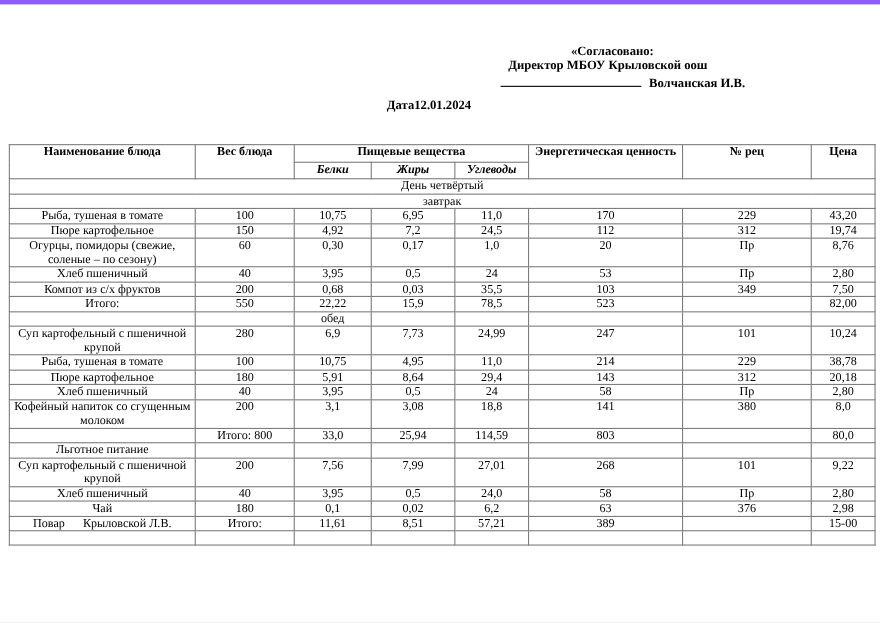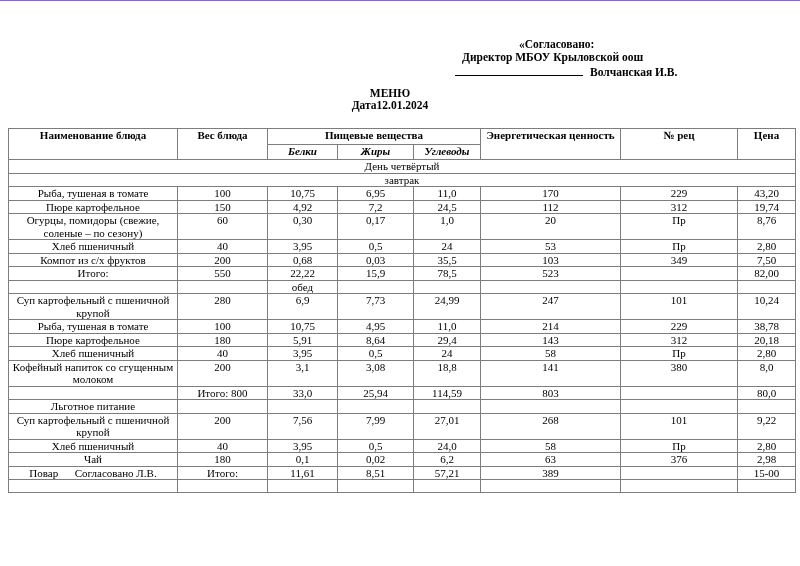--- a/index.html
+++ b/index.html
@@ -1,19 +1,19 @@
 <!DOCTYPE html>
 <html><head>
 <meta charset="utf-8">
 <style>
   html,body { margin:0; padding:0; background:#e9e9e9; }
   .page {
     position:relative; width:800px; height:566px; background:#ffffff;
     font-family:"Liberation Serif","DejaVu Serif",serif; color:#000;
-    overflow:hidden; border-top:1px solid #8b5cf6; box-sizing:border-box;
+    overflow:hidden; border-top:4px solid #8b5cf6; box-sizing:border-box;
   }
   
   .approval { position:absolute; top:37px; left:0; width:100%; height:46px;
     font-weight:bold; font-size:11.5px; }
   .ap-l1 { position:absolute; left:519px; top:0; }
   .ap-l2 { position:absolute; left:462px; top:13px; }
   .ap-l3 { position:absolute; left:455px; top:26px; white-space:nowrap; }
   .sig-line { display:inline-block; width:128px; height:11px;
     border-bottom:1px solid #000; margin-right:7px; }
   
@@ -40,21 +40,20 @@
 
 <div class="page">
 
   <div class="approval">
     <div class="ap-l1">«Согласовано:</div>
     <div class="ap-l2">Директор МБОУ Крыловской оош</div>
     <div class="ap-l3"><span class="sig-line"></span><span>Волчанская И.В.</span></div>
   </div>
 
   <div class="title-block">
-    <div>МЕНЮ</div>
     <div>Дата12.01.2024</div>
   </div>
 
   <table class="menu">
     <colgroup>
       <col style="width:169px">
         <col style="width:90px">
         <col style="width:70px">
       <col style="width:76px">
         <col style="width:67px">
@@ -248,21 +247,21 @@
           <td class="first">Чай</td>
           <td>180</td>
           <td>0,1</td>
           <td>0,02</td>
           <td>6,2</td>
           <td>63</td>
           <td>376</td>
           <td>2,98</td>
         </tr>
         <tr>
-          <td class="first al-left">Повар      Согласовано Л.В.</td>
+          <td class="first al-left">Повар      Крыловской Л.В.</td>
           <td>Итого:</td>
           <td>11,61</td>
           <td>8,51</td>
           <td>57,21</td>
           <td>389</td>
           <td></td>
           <td>15-00</td>
         </tr>
         <tr>
           <td class="first"></td>

